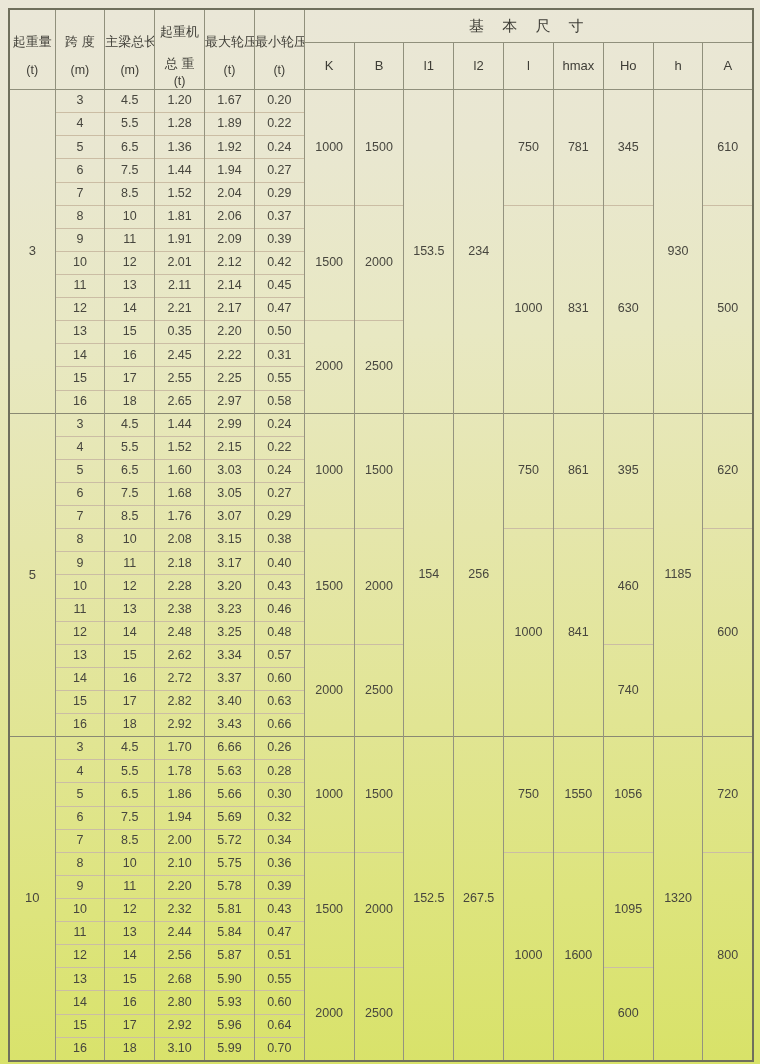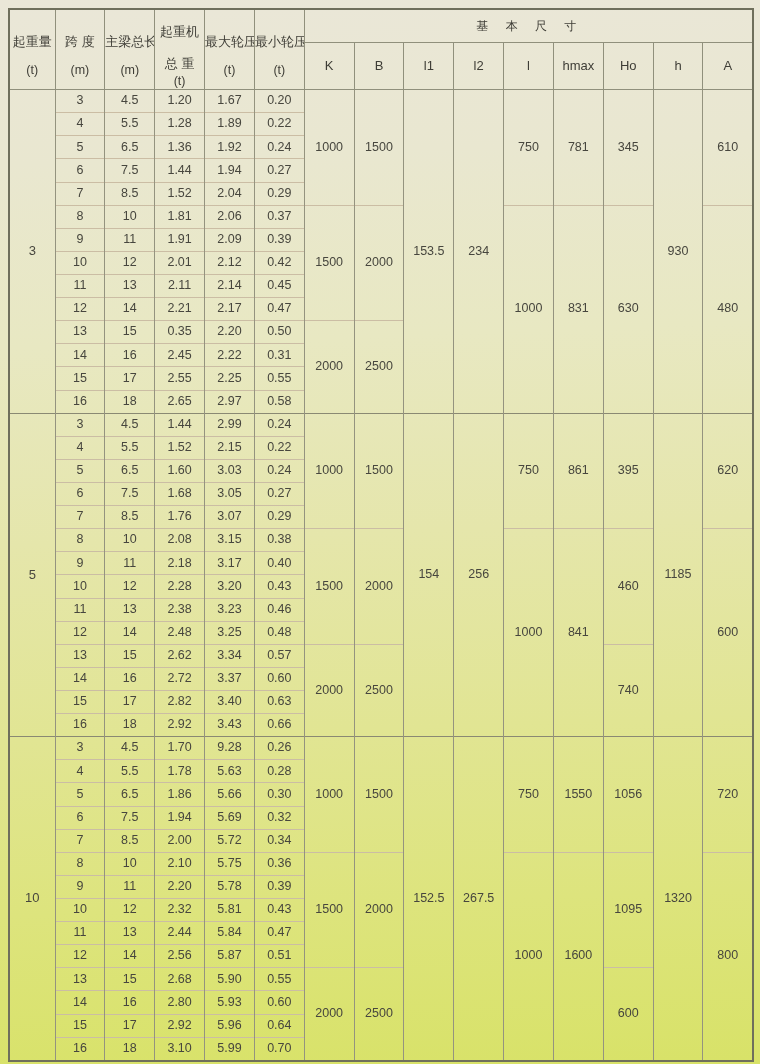--- a/index.html
+++ b/index.html
@@ -37,21 +37,21 @@
     border-right:1px solid #94937f;
     border-top:1px solid #cbbda4;
     font-size:12.5px;color:#47463e;
   }
   tbody tr.section-start td{border-top:1px solid #8a8973;}
   td.cap{font-size:13px;}
   .hd-label{margin-top:14px;}
   .hd-unit{margin-top:13px;font-size:12.5px;}
   .hd-unit-tight{margin-top:1px;font-size:12.5px;}
   .hd-line2{margin-top:16px;}
-  th.group-hd{letter-spacing:7px;font-size:12px;padding-left:3px;}
+  th.group-hd{letter-spacing:7px;font-size:15px;padding-left:3px;}
 </style>
 </head>
 <body>
 
 <div class="page">
   <table class="spec">
     <colgroup>
       <col class="c-cap">
         <col>
         <col>
@@ -159,21 +159,21 @@
           <td>8</td>
           <td>10</td>
           <td>1.81</td>
           <td>2.06</td>
           <td>0.37</td>
           <td rowspan="5">1500</td>
           <td rowspan="5">2000</td>
           <td rowspan="9">1000</td>
           <td rowspan="9">831</td>
           <td rowspan="9">630</td>
-          <td rowspan="9">480</td>
+          <td rowspan="9">500</td>
         </tr>
         <tr>
           <td>9</td>
           <td>11</td>
           <td>1.91</td>
           <td>2.09</td>
           <td>0.39</td>
         </tr>
         <tr>
           <td>10</td>
@@ -341,21 +341,21 @@
           <td>18</td>
           <td>2.92</td>
           <td>3.43</td>
           <td>0.66</td>
         </tr>
         <tr class="section-start">
           <td rowspan="14" class="cap">10</td>
           <td>3</td>
           <td>4.5</td>
           <td>1.70</td>
-          <td>9.28</td>
+          <td>6.66</td>
           <td>0.26</td>
           <td rowspan="5">1000</td>
           <td rowspan="5">1500</td>
           <td rowspan="14">152.5</td>
           <td rowspan="14">267.5</td>
           <td rowspan="5">750</td>
           <td rowspan="5">1550</td>
           <td rowspan="5">1056</td>
           <td rowspan="14">1320</td>
           <td rowspan="5">720</td>

